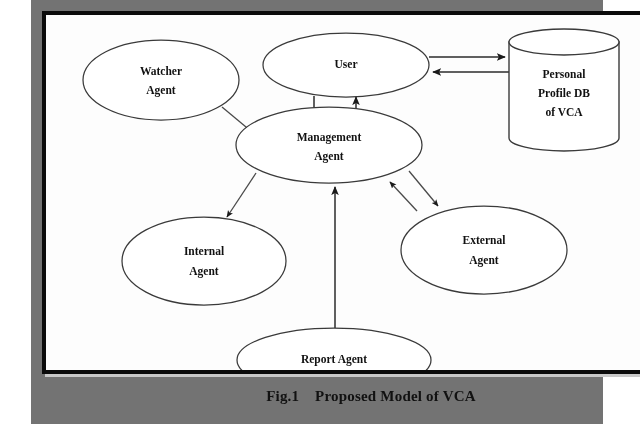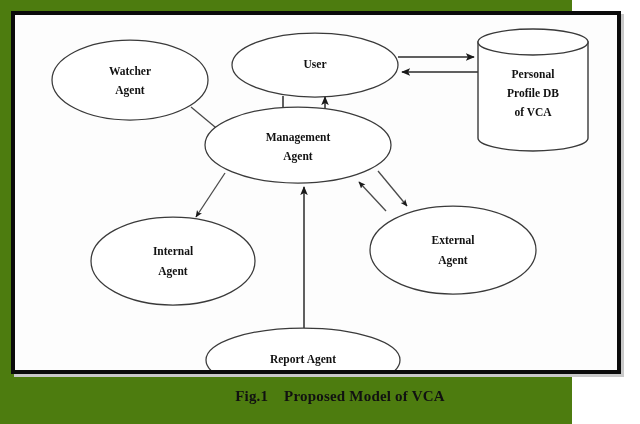--- a/index.html
+++ b/index.html
@@ -11,21 +11,22 @@
   body {
     width: 640px;
     height: 424px;
     font-family: "Liberation Serif", serif;
     overflow: hidden;
   }
   #figure-root {
     position: relative;
     width: 572px;
     height: 424px;
-    background: #4d7c0f;
+    background: #737373;
+    margin-left: 31px;
   }
   #figure-frame {
     position: absolute;
     left: 11px;
     top: 11px;
     width: 602px;
     height: 355px;
     border: 4px solid #0b0b0b;
     background: #fdfdfd;
     box-shadow: 3px 3px 0 0 #c9c9c9;

